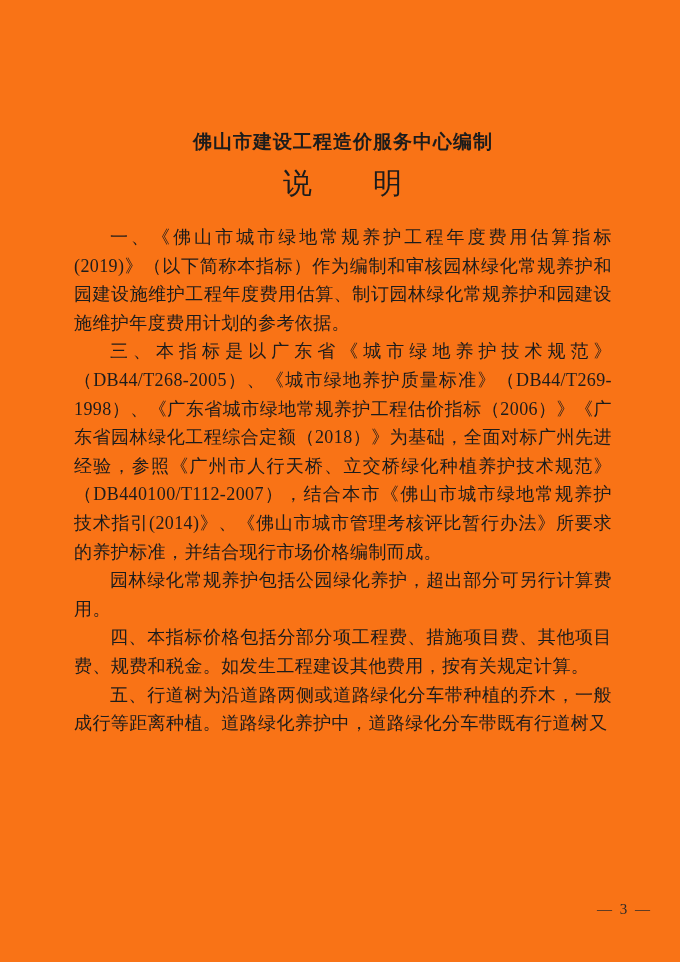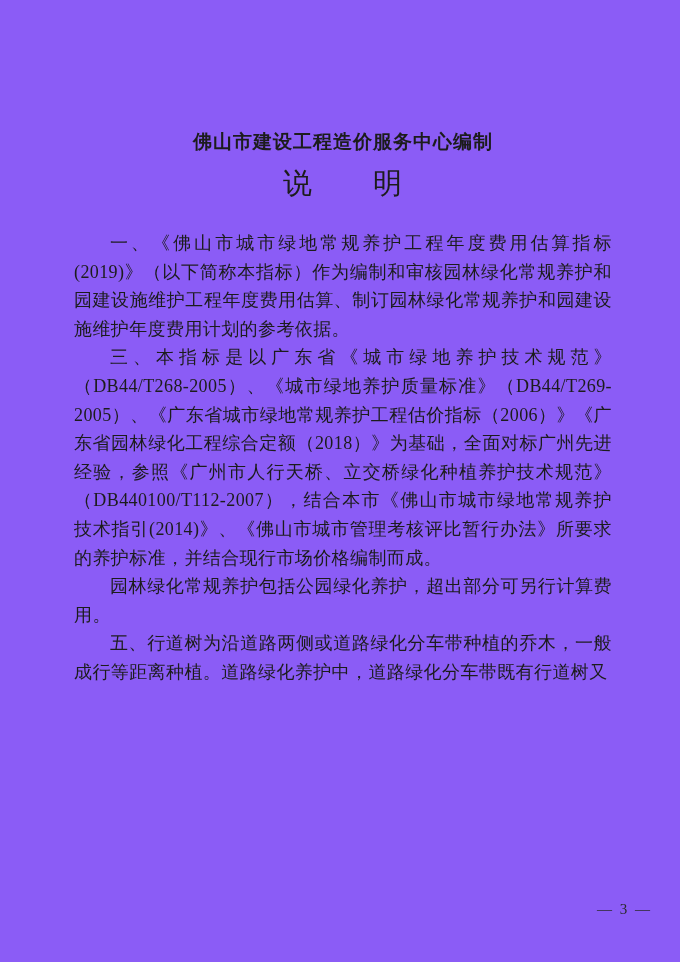--- a/index.html
+++ b/index.html
@@ -4,21 +4,21 @@
 <style>
   html, body {
     margin: 0;
     padding: 0;
     background: #ffffff;
   }
   .page {
     position: relative;
     width: 680px;
     height: 962px;
-    background: #8b5cf6;
+    background: #f97316;
     color: #1c1c1c;
     font-family: "Liberation Serif", "DejaVu Serif", serif;
     overflow: hidden;
   }
   .content {
     position: absolute;
     top: 130px;
     left: 74px;
     width: 538px;
   }
@@ -31,21 +31,21 @@
   }
   .doc-title {
     margin: 9px 0 0 0;
     text-align: center;
     font-weight: normal;
     font-size: 29px;
     line-height: 40px;
     letter-spacing: 1px;
   }
   .body-text {
-    margin-top: 26px;
+    margin-top: 20px;
   }
   .body-text p {
     margin: 0;
     padding: 0;
     font-size: 18px;
     line-height: 28.6px;
     text-align: justify;
     text-justify: inter-ideograph;
     text-indent: 2em;
     letter-spacing: 0.4px;
@@ -62,21 +62,22 @@
 </style>
 </head>
 <body>
 
 <div class="page">
   <div class="content">
     <div class="compiler-line">佛山市建设工程造价服务中心编制</div>
     <h1 class="doc-title">说　　明</h1>
     <div class="body-text">
       <p>一、《佛山市城市绿地常规养护工程年度费用估算指标(2019)》（以下简称本指标）作为编制和审核园林绿化常规养护和园建设施维护工程年度费用估算、制订园林绿化常规养护和园建设施维护年度费用计划的参考依据。</p>
-      <p>三、本指标是以广东省《城市绿地养护技术规范》（DB44/T268-2005）、《城市绿地养护质量标准》（DB44/T269-2005）、《广东省城市绿地常规养护工程估价指标（2006）》《广东省园林绿化工程综合定额（2018）》为基础，全面对标广州先进经验，参照《广州市人行天桥、立交桥绿化种植养护技术规范》（DB440100/T112-2007），结合本市《佛山市城市绿地常规养护技术指引(2014)》、《佛山市城市管理考核评比暂行办法》所要求的养护标准，并结合现行市场价格编制而成。</p>
+      <p>三、本指标是以广东省《城市绿地养护技术规范》（DB44/T268-2005）、《城市绿地养护质量标准》（DB44/T269-1998）、《广东省城市绿地常规养护工程估价指标（2006）》《广东省园林绿化工程综合定额（2018）》为基础，全面对标广州先进经验，参照《广州市人行天桥、立交桥绿化种植养护技术规范》（DB440100/T112-2007），结合本市《佛山市城市绿地常规养护技术指引(2014)》、《佛山市城市管理考核评比暂行办法》所要求的养护标准，并结合现行市场价格编制而成。</p>
       <p>园林绿化常规养护包括公园绿化养护，超出部分可另行计算费用。</p>
+      <p>四、本指标价格包括分部分项工程费、措施项目费、其他项目费、规费和税金。如发生工程建设其他费用，按有关规定计算。</p>
       <p>五、行道树为沿道路两侧或道路绿化分车带种植的乔木，一般成行等距离种植。道路绿化养护中，道路绿化分车带既有行道树又</p>
     </div>
   </div>
   <div class="page-footer">
     <span>— 3 —</span>
   </div>
 </div>
 
 </body></html>

